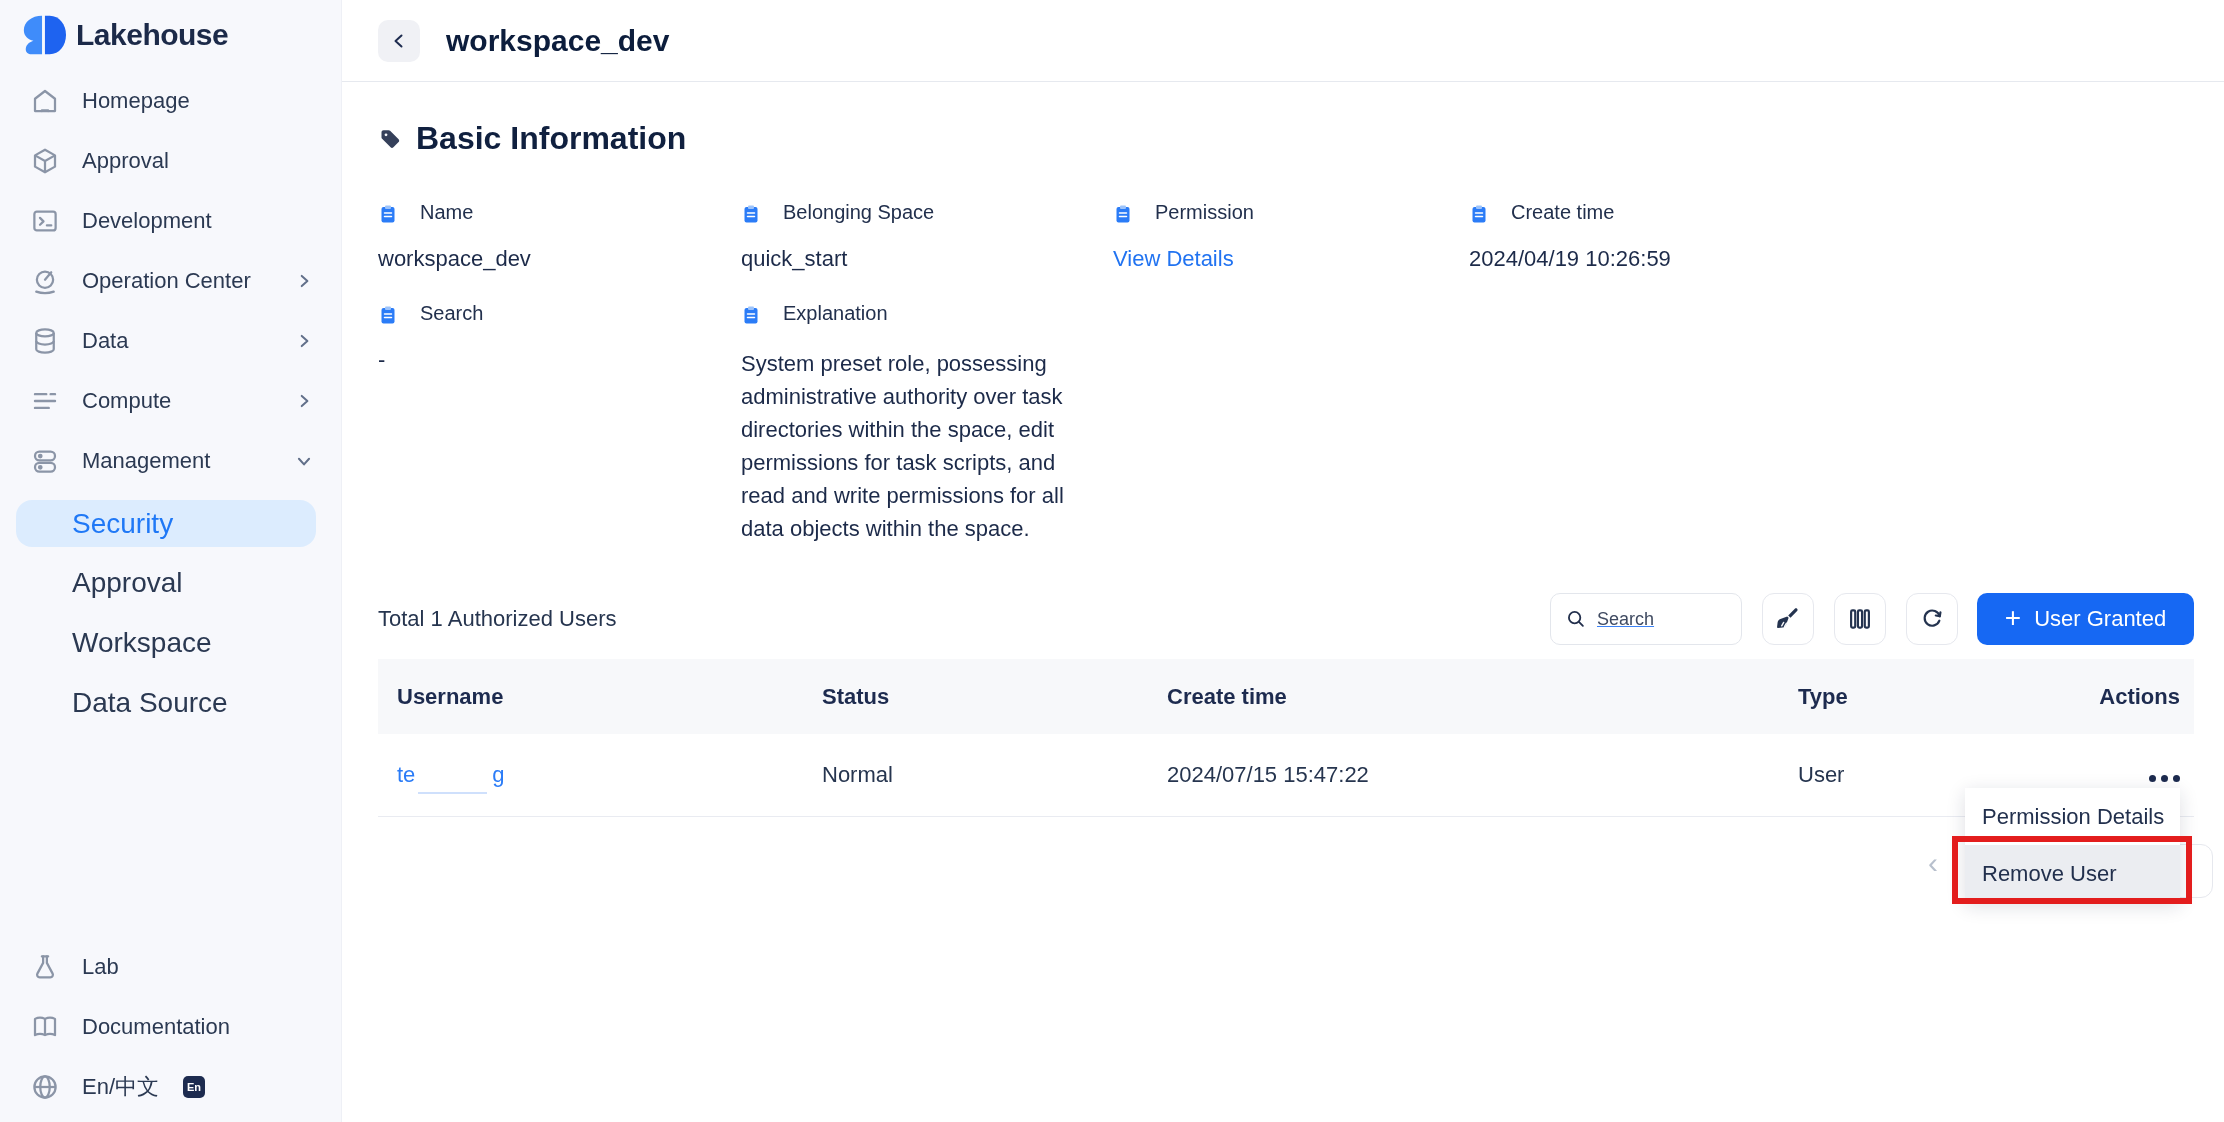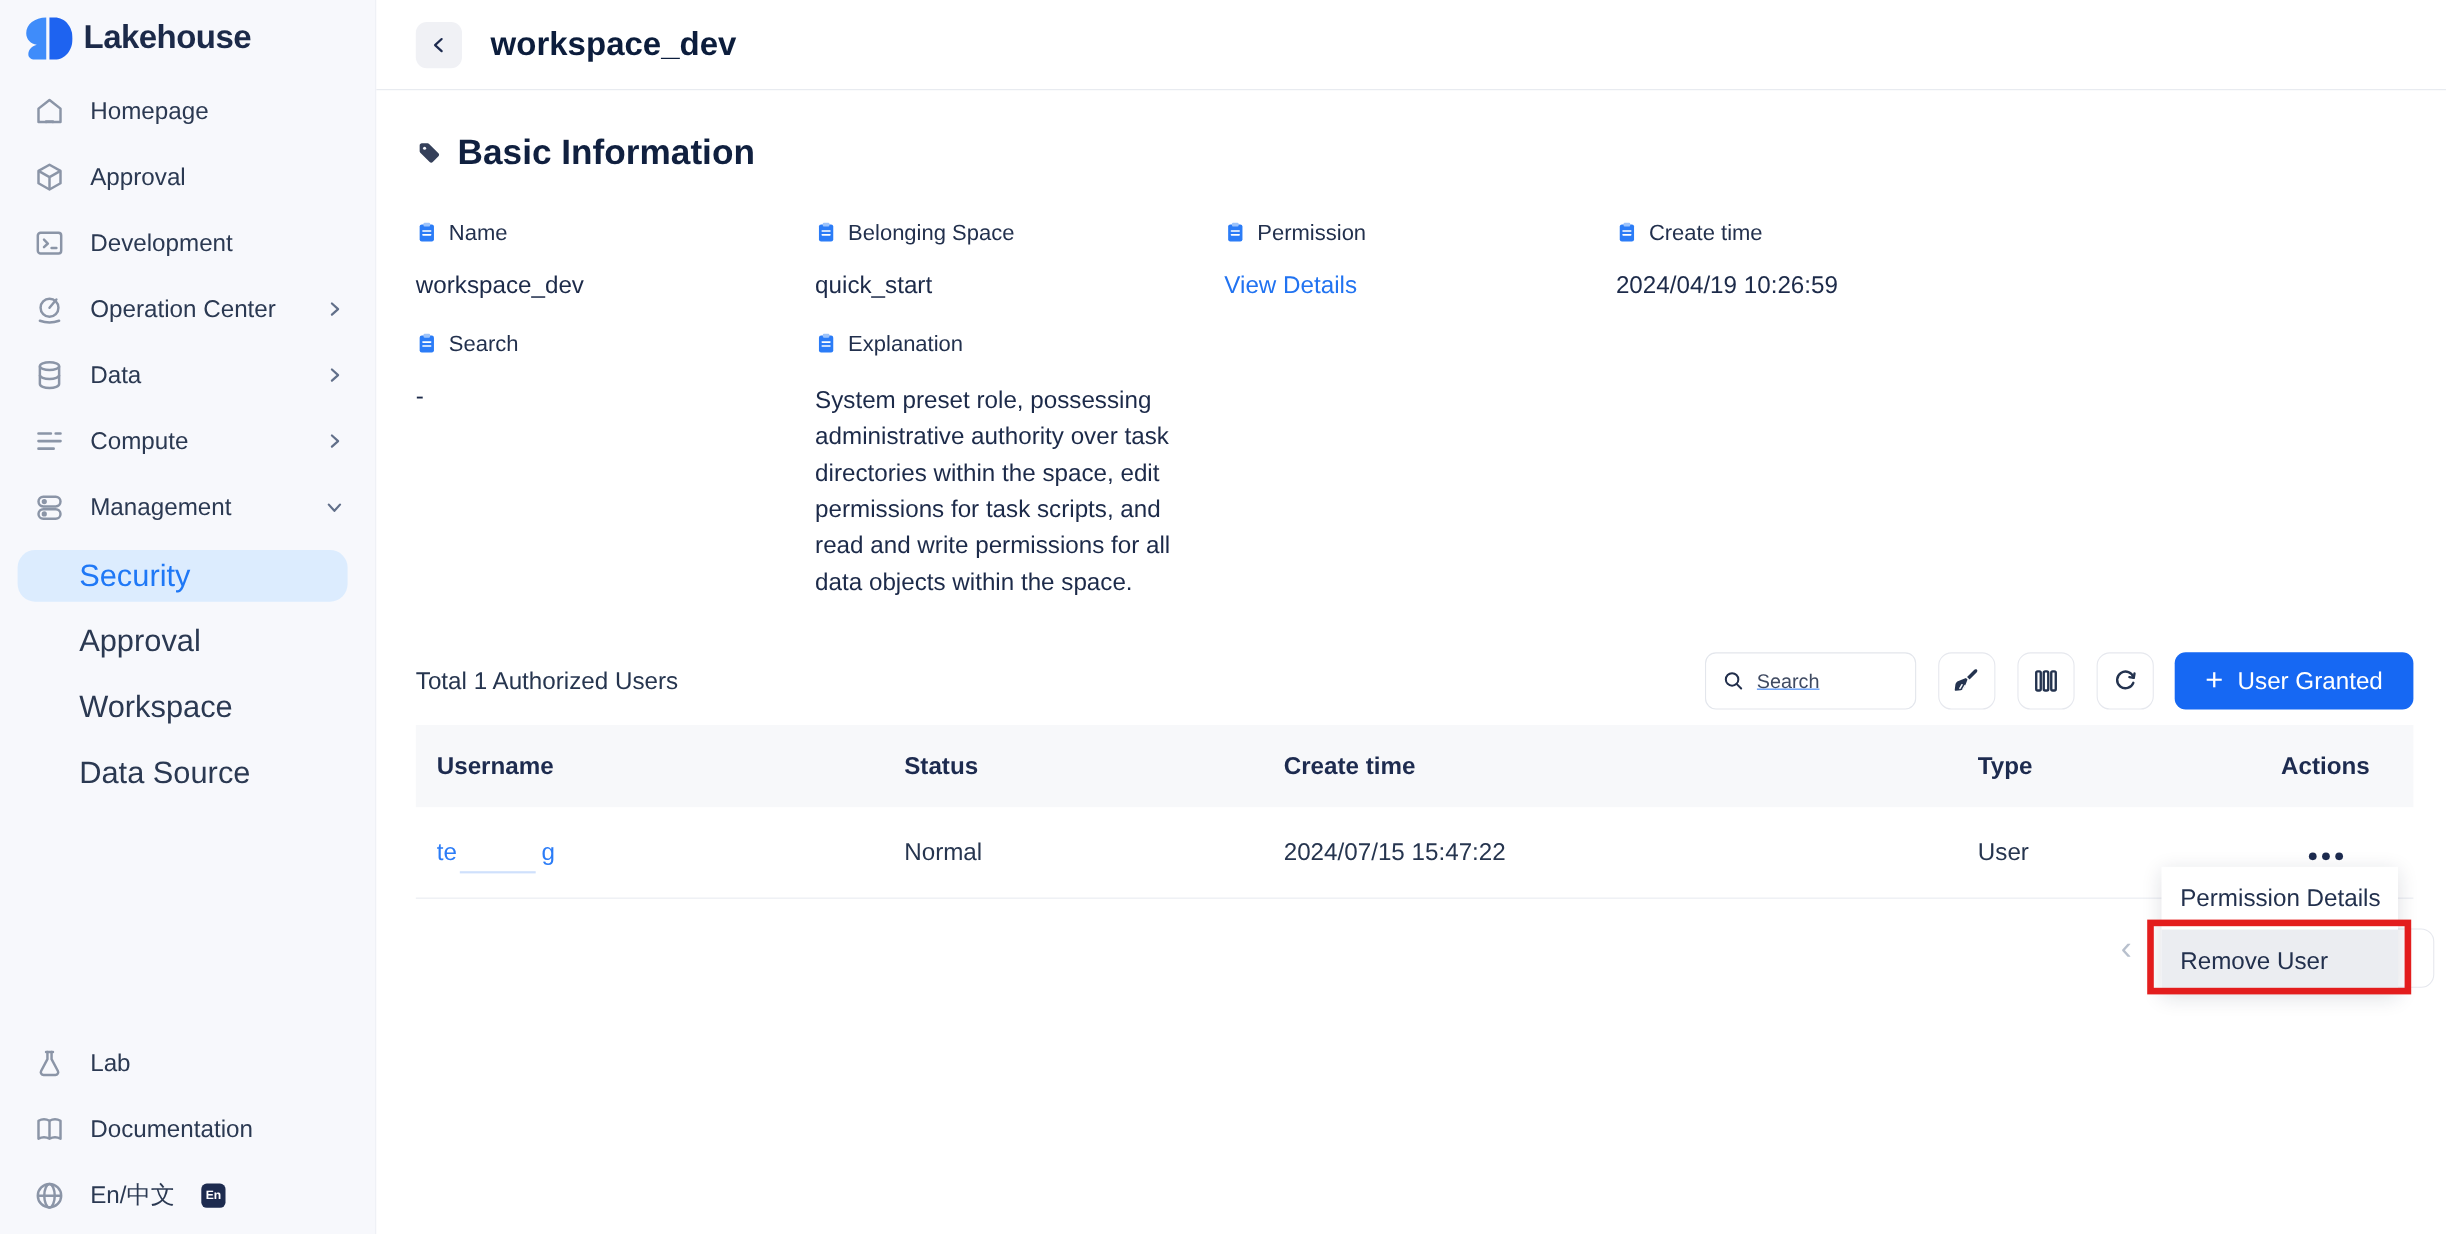--- a/index.html
+++ b/index.html
@@ -61,21 +61,21 @@
   .content { margin-left: 342px; padding: 0 30px 0 36px; }
 
   .section-head { display: flex; align-items: center; gap: 14px; margin-top: 38px; }
   .tag-icon { width: 24px; height: 24px; color: #35405a; }
   .section-title { font-size: 32px; font-weight: 700; color: #10203f; }
 
   .fields-grid {
     display: grid; grid-template-columns: 363px 372px 356px 1fr;
     margin-top: 44px; row-gap: 30px;
   }
-  .field-label { display: flex; align-items: flex-start; gap: 10px; font-size: 20px; color: #22304d; }
+  .field-label { display: flex; align-items: flex-end; gap: 22px; font-size: 20px; color: #22304d; }
   .clip-icon { width: 20px; height: 20px; }
   .field-value { margin-top: 22px; font-size: 22px; color: #1c2a49; }
   .field-value.link { color: #2173f1; font-weight: 500; cursor: pointer; }
   .explanation { width: 358px; line-height: 33px; }
 
   
   .toolbar { display: flex; align-items: center; margin-top: 48px; }
   .total-text { font-size: 22px; color: #26354f; }
   .toolbar-right { margin-left: auto; display: flex; align-items: center; gap: 20px; }
   .search-box {
@@ -100,21 +100,21 @@
     font-size: 22px; font-family: "Liberation Sans", sans-serif; cursor: pointer;
     margin-left: -1px;
   }
   .primary-btn .plus { font-size: 28px; font-weight: 400; line-height: 1; margin-top: -3px; }
 
   
   .table { margin-top: 14px; }
   .thead, .trow { display: grid; grid-template-columns: 444px 345px 631px 250px 1fr; align-items: center; }
   .thead { height: 75px; background: #f7f8fa; font-weight: 700; font-size: 22px; color: #1d2b4f; }
   .thead > div:first-child, .trow > div:first-child { padding-left: 19px; }
-  .th-actions, .td-actions { text-align: center; padding-right: 14px; white-space: nowrap; }
+  .th-actions, .td-actions { text-align: right; padding-right: 14px; white-space: nowrap; }
   .trow { height: 83px; font-size: 22px; color: #26354f; border-bottom: 1px solid #e9ebf1; background: #fff; }
   .user-link { color: #2b7cf7; display: inline-flex; align-items: center; cursor: pointer; }
   .redaction { width: 75px; height: 34px; background: #fff; position: relative; margin: 0 1px; }
   .redaction::after { content: ""; position: absolute; left: 2px; right: 4px; bottom: -2px; height: 2px; background: #cfe0fc; }
   .dots { display: inline-flex; gap: 5px; cursor: pointer; padding: 6px 0; }
   .dots i { width: 7px; height: 7px; border-radius: 50%; background: #1d2b4f; }
 
   
   .pg-prev { position: absolute; left: 1928px; top: 846px; font-size: 30px; color: #b8c0cd; z-index: 1; cursor: pointer; }
   .pg-box { position: absolute; left: 2159px; top: 844px; width: 54px; height: 54px;

